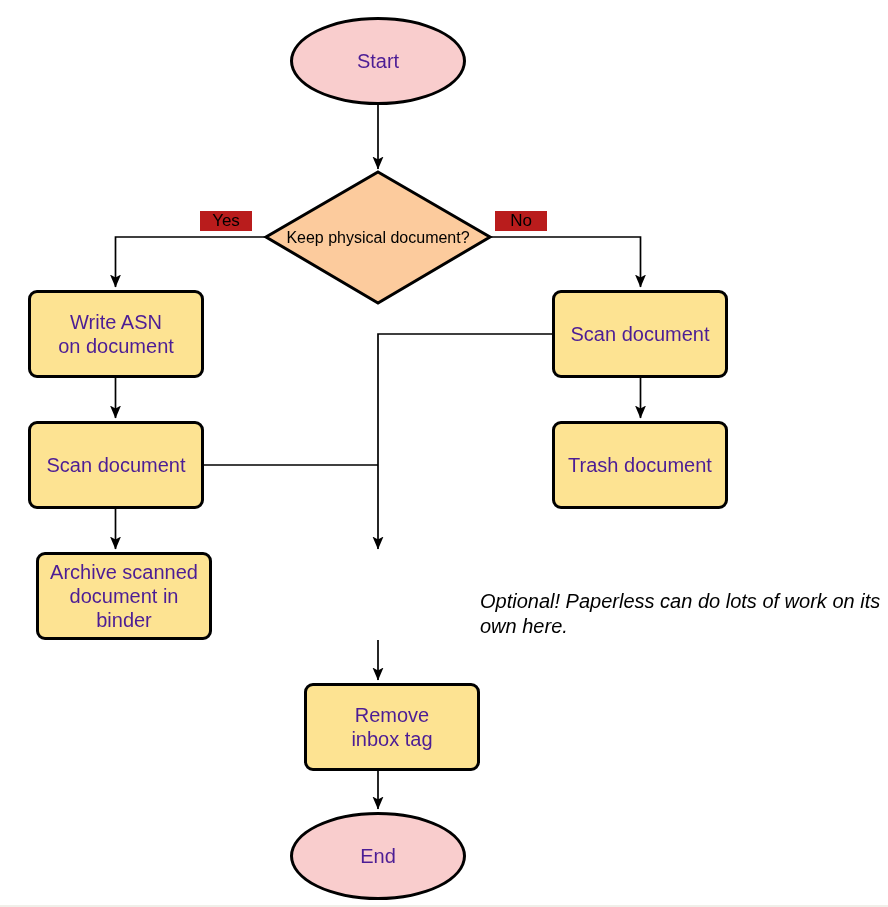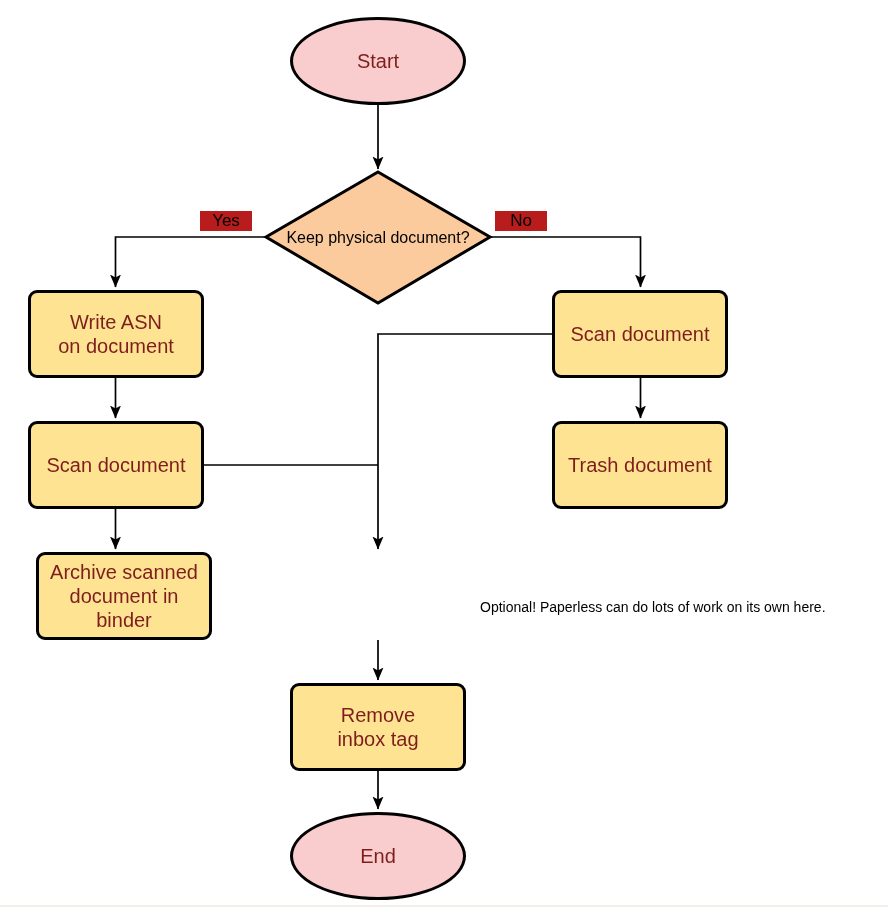--- a/index.html
+++ b/index.html
@@ -29,21 +29,21 @@
     display: flex;
     align-items: center;
     justify-content: center;
     text-align: center;
     z-index: 1;
   }
   .node .label {
     white-space: pre-line;
     font-size: 20px;
     line-height: 1.2;
-    color: #7f1d1d;
+    color: #4c1d95;
   }
   .terminal {
     width: 176px; height: 88px;
     background: #f9cdcd;
     border: 3.5px solid #000000;
     border-radius: 50%;
   }
   .process {
     width: 176px; height: 88px;
     background: #fde392;
@@ -68,22 +68,23 @@
     line-height: 1.2;
     z-index: 1;
     background: #b91c1c;
   }
   .edge-label.yes { left: 200px; top: 211px; }
   .edge-label.no  { left: 495px; top: 211px; }
   .annotation {
     position: absolute;
     left: 480px; top: 589px;
     width: 406px;
-    font-size: 14px;
-    line-height: 36px;
+    font-size: 20px;
+    font-style: italic;
+    line-height: 25px;
     z-index: 1;
   }
   .bottom-edge {
     position: absolute;
     left: 0; bottom: 0;
     width: 888px; height: 2px;
     background: #f0efe9;
     z-index: 2;
   }
 </style>
@@ -144,21 +145,21 @@
     <span class="label">Scan document</span>
   </div>
 
   <div class="node process" style="left:552px; top:421px;">
     <span class="label">Trash document</span>
   </div>
 
 
   <div class="annotation">Optional! Paperless can do lots of work on its own here.</div>
 
-  <div class="node process" style="left:290px; top:683px;">
+  <div class="node process" style="left:304px; top:683px;">
     <span class="label">Remove
 inbox tag</span>
   </div>
 
   <div class="node terminal" style="left:290px; top:812px;">
     <span class="label">End</span>
   </div>
 
   <div class="bottom-edge"></div>
 

